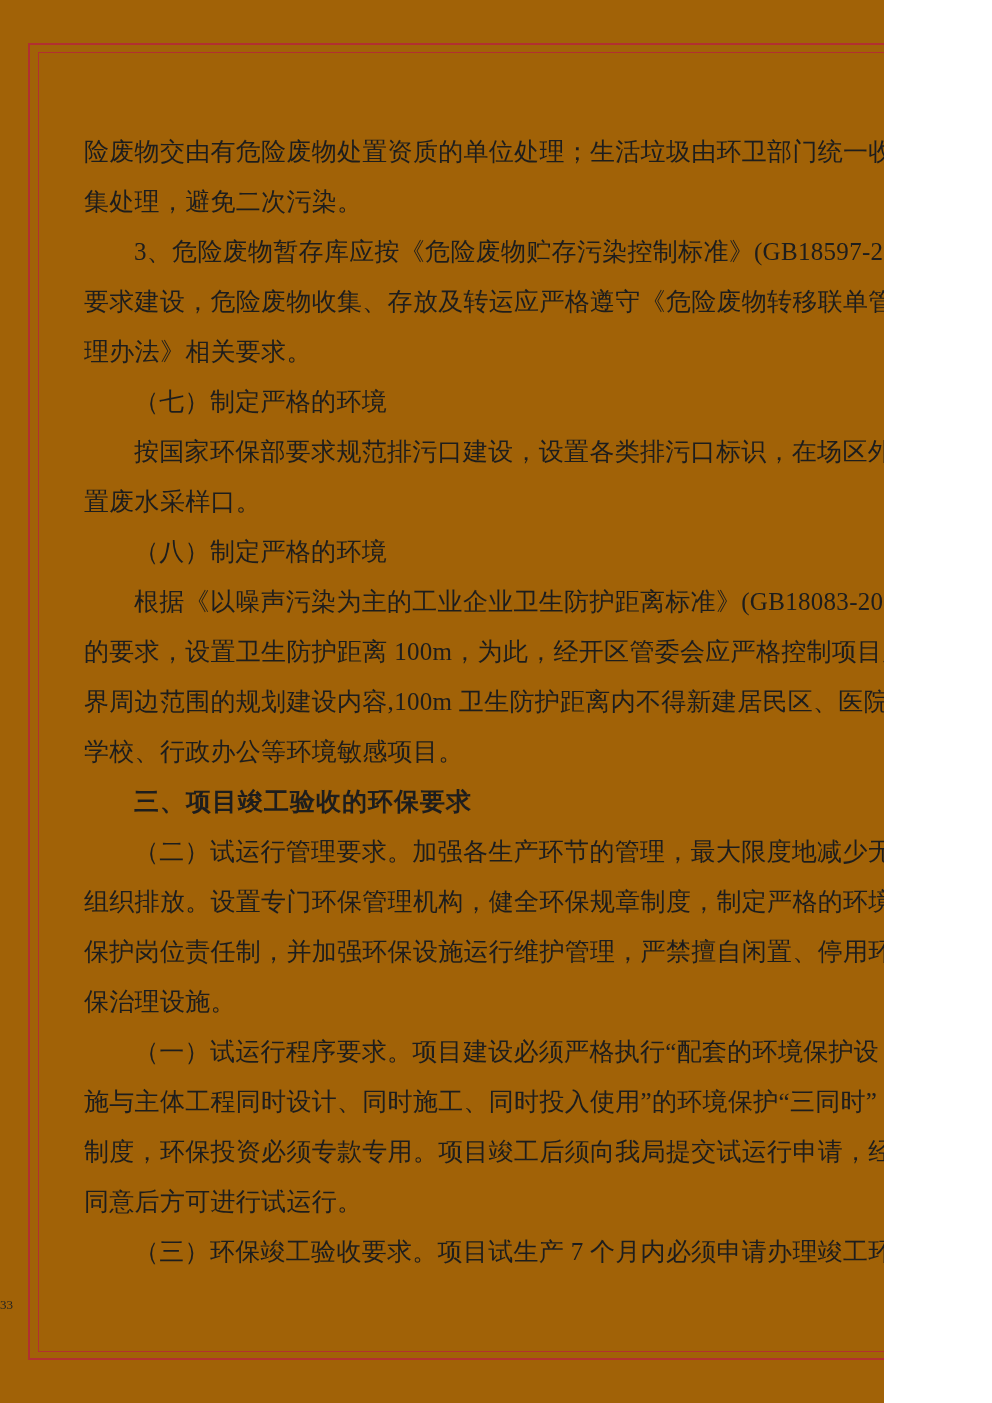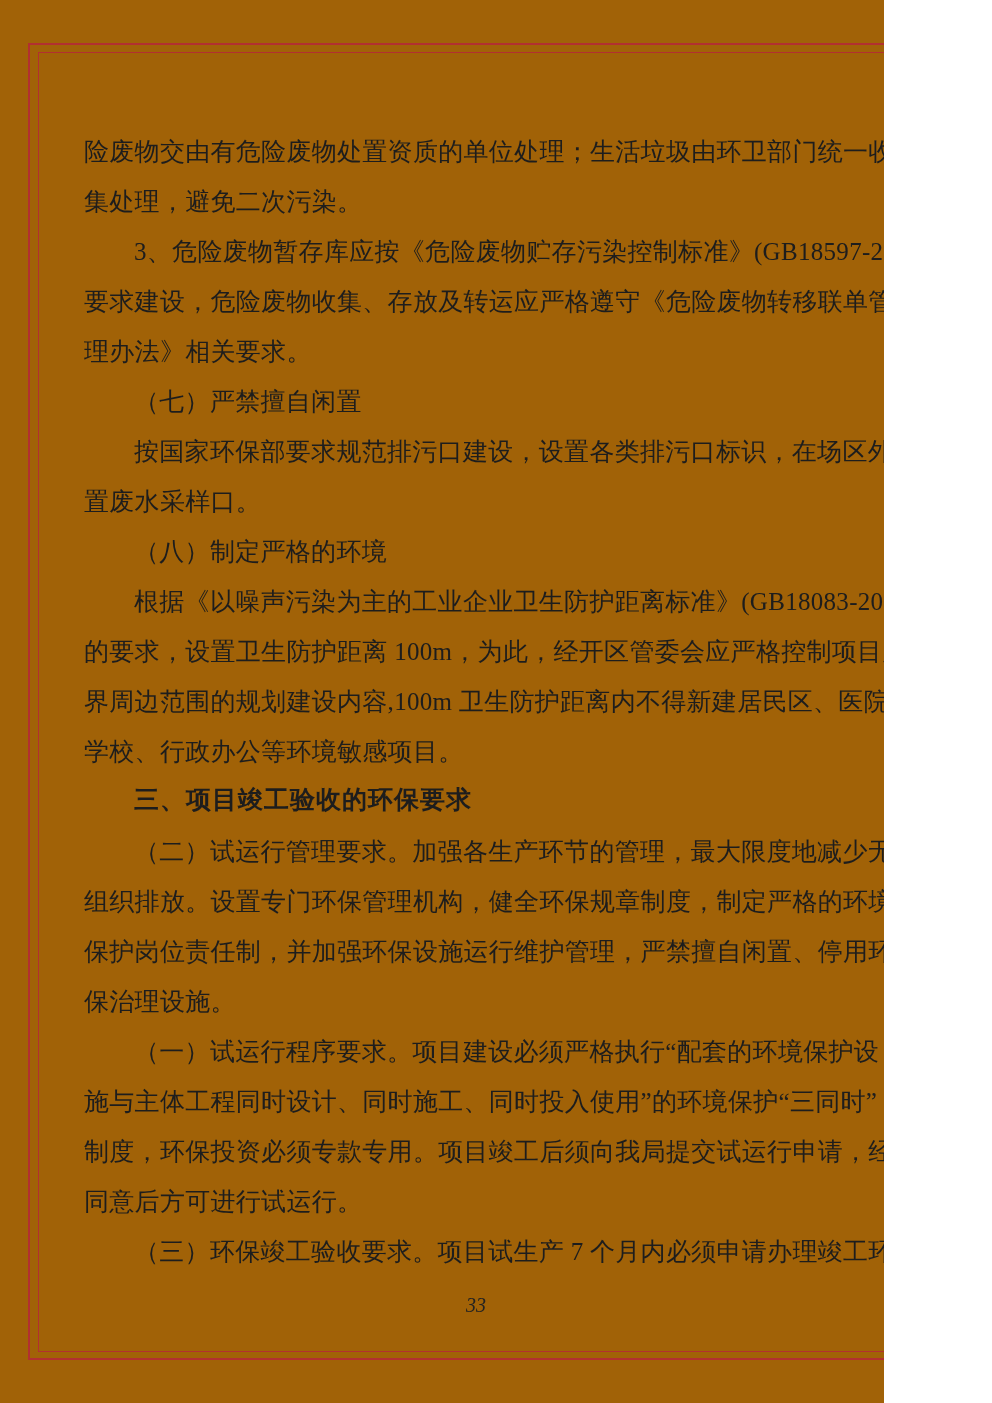--- a/index.html
+++ b/index.html
@@ -47,50 +47,48 @@
     margin: 0;
     text-indent: 2em;
     white-space: pre-line;
     letter-spacing: 0.3px;
   }
   .para.no-indent {
     text-indent: 0;
   }
   .para.heading {
     font-weight: bold;
-    font-family: Liberation Mono, monospace;
+    font-family: Liberation Serif, serif;
     letter-spacing: 1px;
   }
   .page-number {
     position: absolute;
     top: 1293px;
     left: 0;
     width: 952px;
-    text-align: center;
-    font-size: 20px;
+    font-size: 13px;
     line-height: 24px;
     color: #222222;
     font-family: "Liberation Serif", "DejaVu Serif", serif;
-    font-style: italic;
   }
 </style>
 </head>
 <body>
 
 <div class="page">
   <div class="border-outer"></div>
   <div class="border-inner"></div>
 
   <div class="content">
     <p class="para no-indent">险废物交由有危险废物处置资质的单位处理；生活垃圾由环卫部门统一收
 集处理，避免二次污染。</p>
     <p class="para">3、危险废物暂存库应按《危险废物贮存污染控制标准》(GB18597-2001)
 要求建设，危险废物收集、存放及转运应严格遵守《危险废物转移联单管
 理办法》相关要求。</p>
-    <p class="para">（七）严禁擅自闲置</p>
+    <p class="para">（七）制定严格的环境</p>
     <p class="para">按国家环保部要求规范排污口建设，设置各类排污口标识，在场区外设
 置废水采样口。</p>
     <p class="para">（八）制定严格的环境</p>
     <p class="para">根据《以噪声污染为主的工业企业卫生防护距离标准》(GB18083-2000)
 的要求，设置卫生防护距离 100m，为此，经开区管委会应严格控制项目厂
 界周边范围的规划建设内容,100m 卫生防护距离内不得新建居民区、医院、
 学校、行政办公等环境敏感项目。</p>
     <p class="para heading">三、项目竣工验收的环保要求</p>
     <p class="para">（二）试运行管理要求。加强各生产环节的管理，最大限度地减少无
 组织排放。设置专门环保管理机构，健全环保规章制度，制定严格的环境

